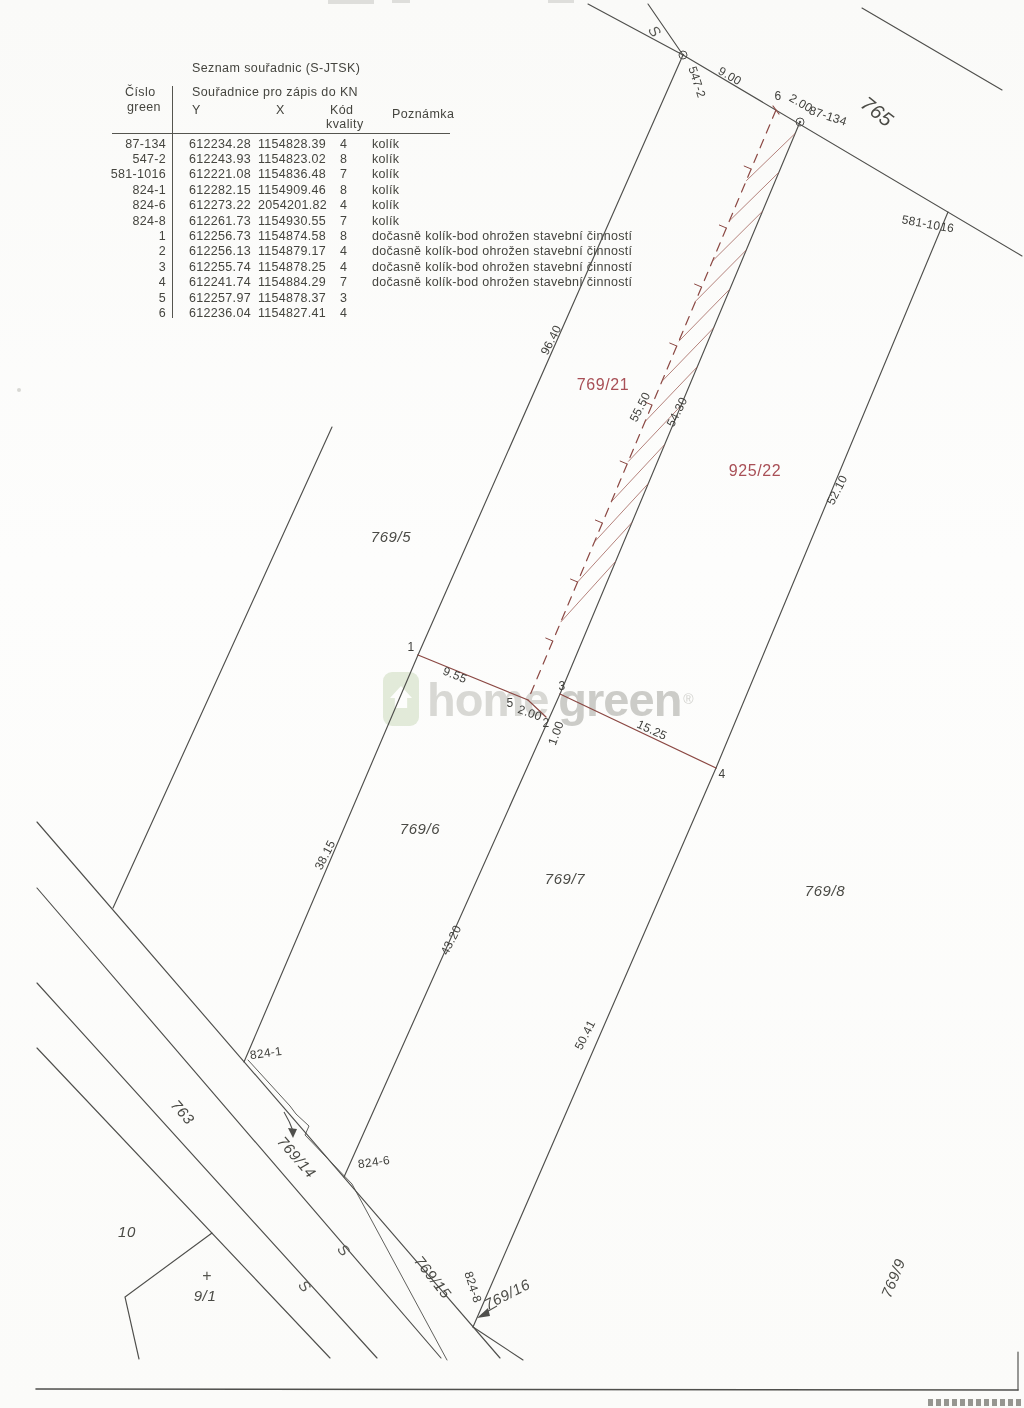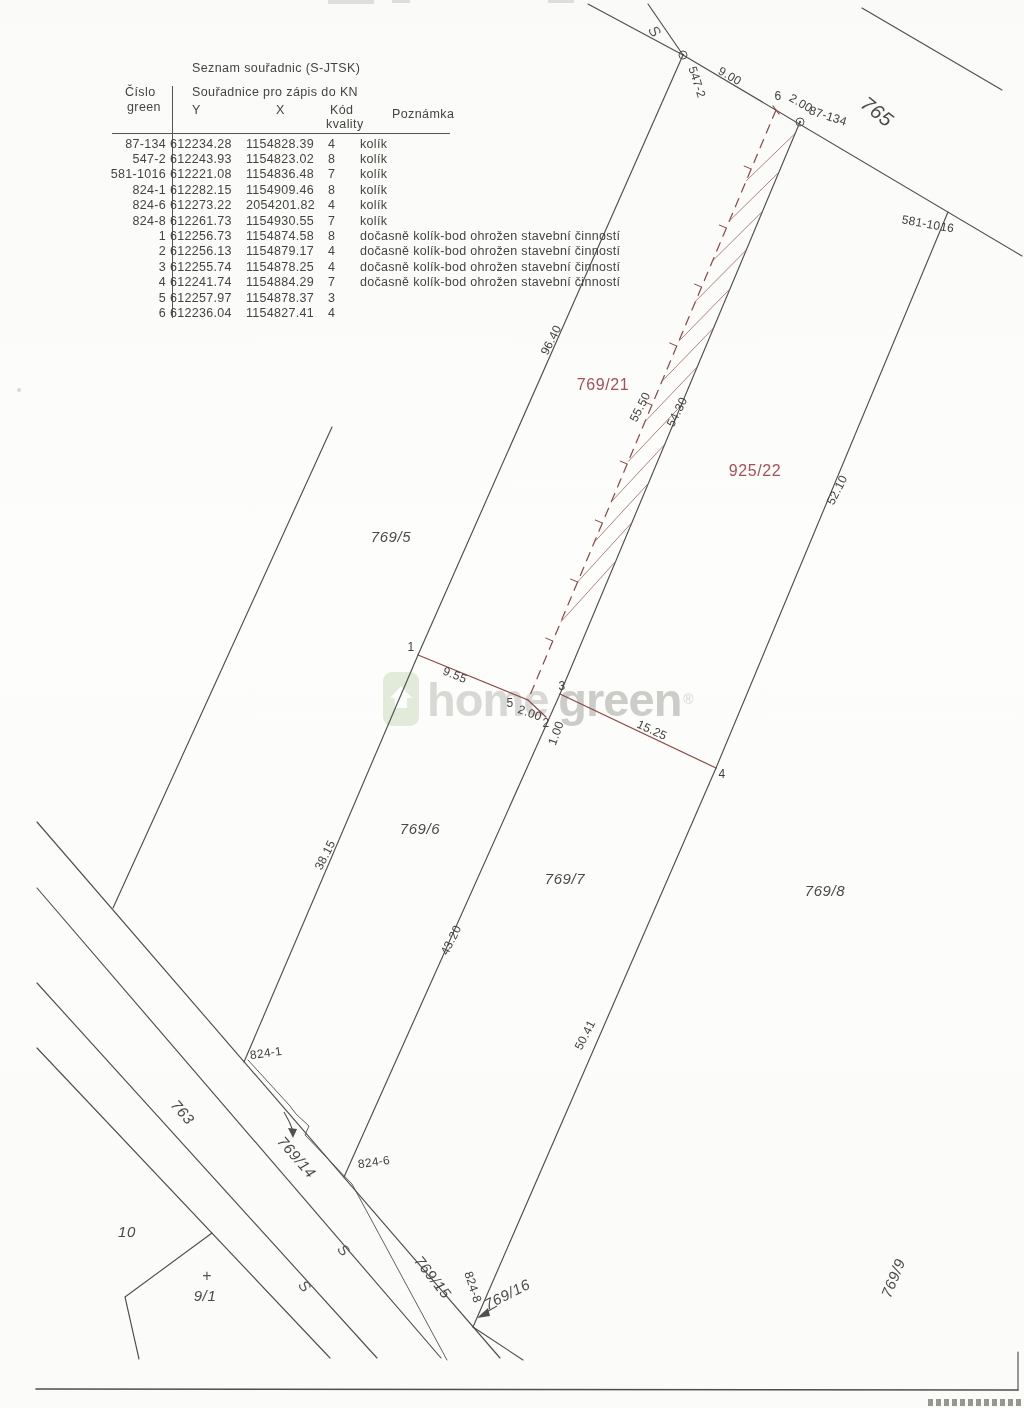--- a/index.html
+++ b/index.html
@@ -16,21 +16,21 @@
   #tbl-h-y{left:192px;top:103px;}
   #tbl-h-x{left:276px;top:103px;}
   #tbl-h-q{left:330px;top:103px;}
   #tbl-h-q2{left:326px;top:117px;}
   #tbl-h-note{left:392px;top:107px;}
   #tbl-vline{position:absolute;left:172px;top:86px;width:1px;height:232px;background:#55554f;}
   #tbl-hline{position:absolute;left:112px;top:133px;width:338px;height:1.4px;background:#55554f;}
   #tbl-rows{position:absolute;left:104px;top:136px;width:600px;}
   .trow{display:flex;height:15.4px;align-items:center;color:#45453f;font-size:12.5px;letter-spacing:.3px;white-space:nowrap;}
   .c-pt{width:62px;text-align:right;}
-  .c-y{width:76px;margin-left:4px;}
+  .c-y{width:76px;margin-left:16px;text-align:center;}
   .c-x{width:82px;}
   .c-q{width:18px;}
   .c-n{margin-left:14px;}
 
   
   .ml{position:absolute;white-space:nowrap;transform:translate(-50%,-50%) rotate(var(--r,0deg));
       color:#3f3f3b;font-size:12px;letter-spacing:.3px;}
   .parcel{font-style:italic;font-size:15px;color:#4a4a45;letter-spacing:.6px;}
   .parcel-big{font-size:20px;}
   .parcel-red{font-size:16px;color:#a84f56;letter-spacing:.6px;}

